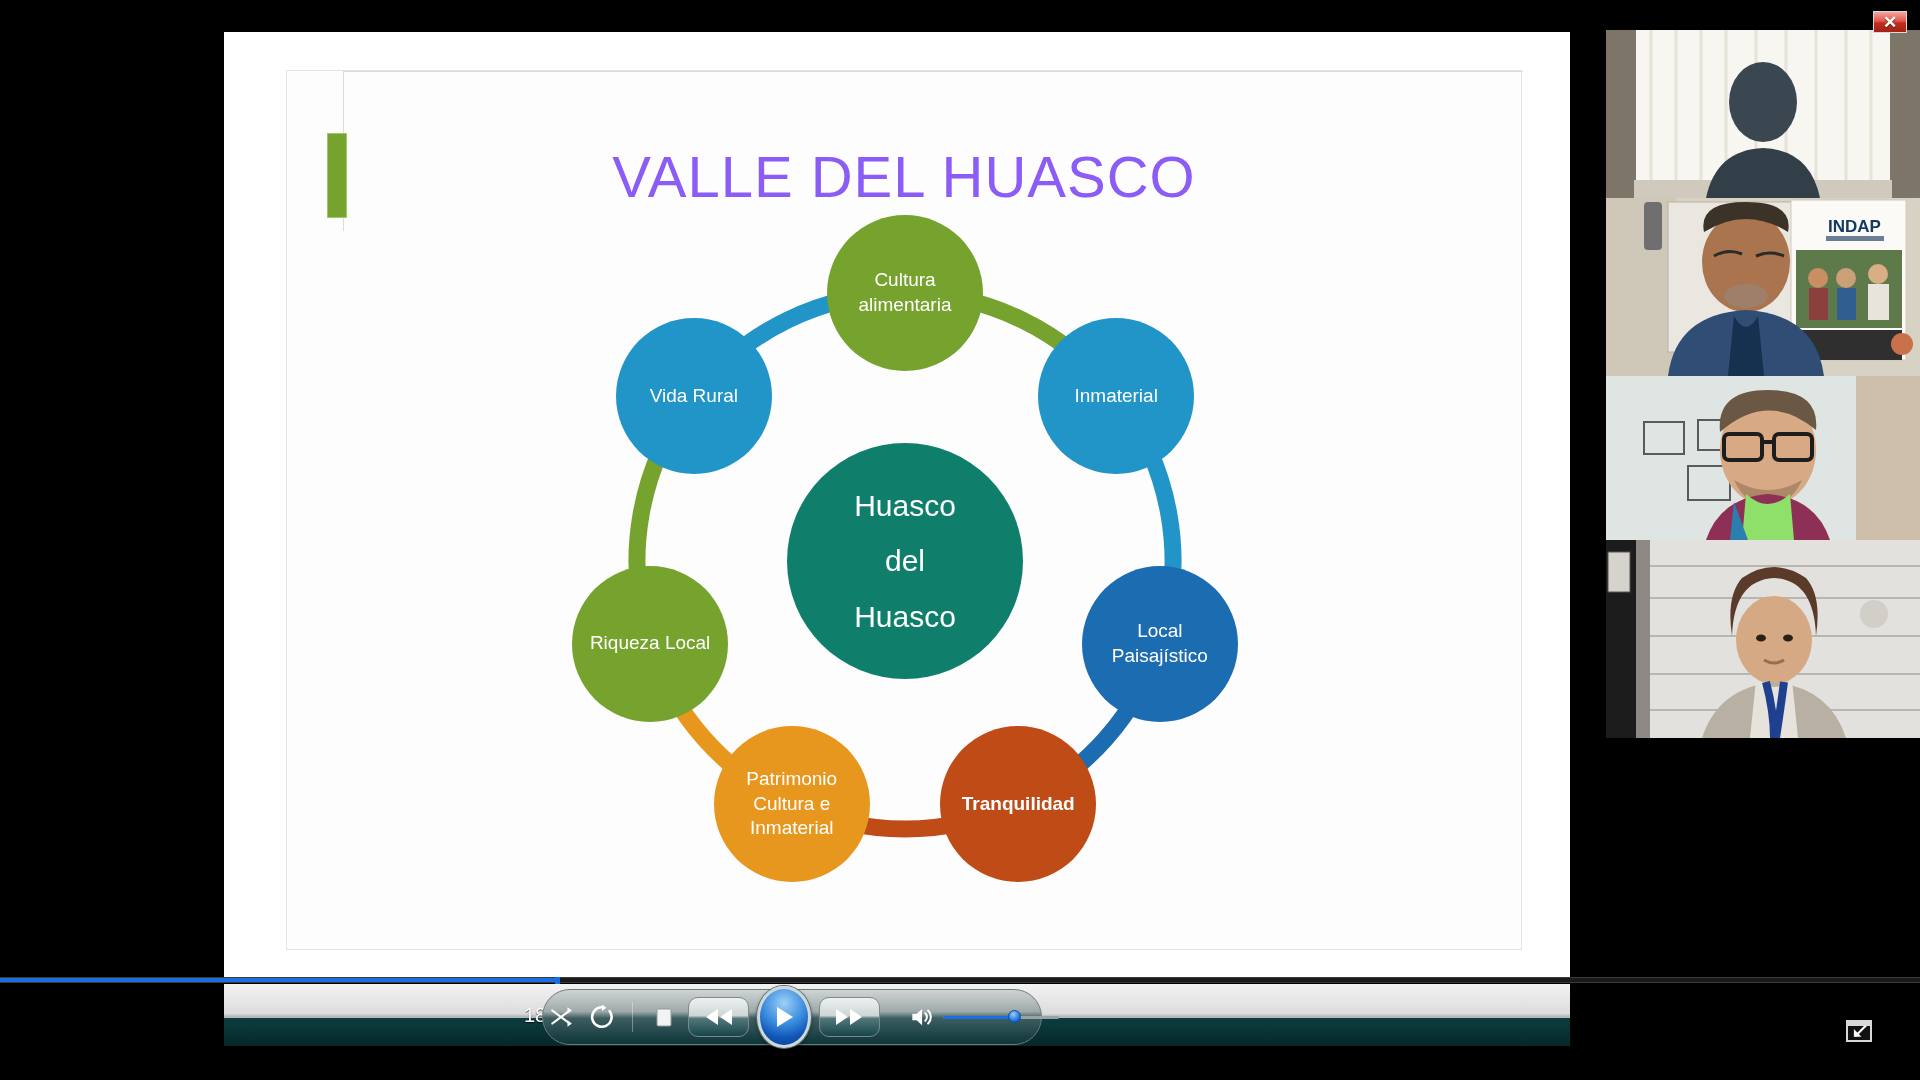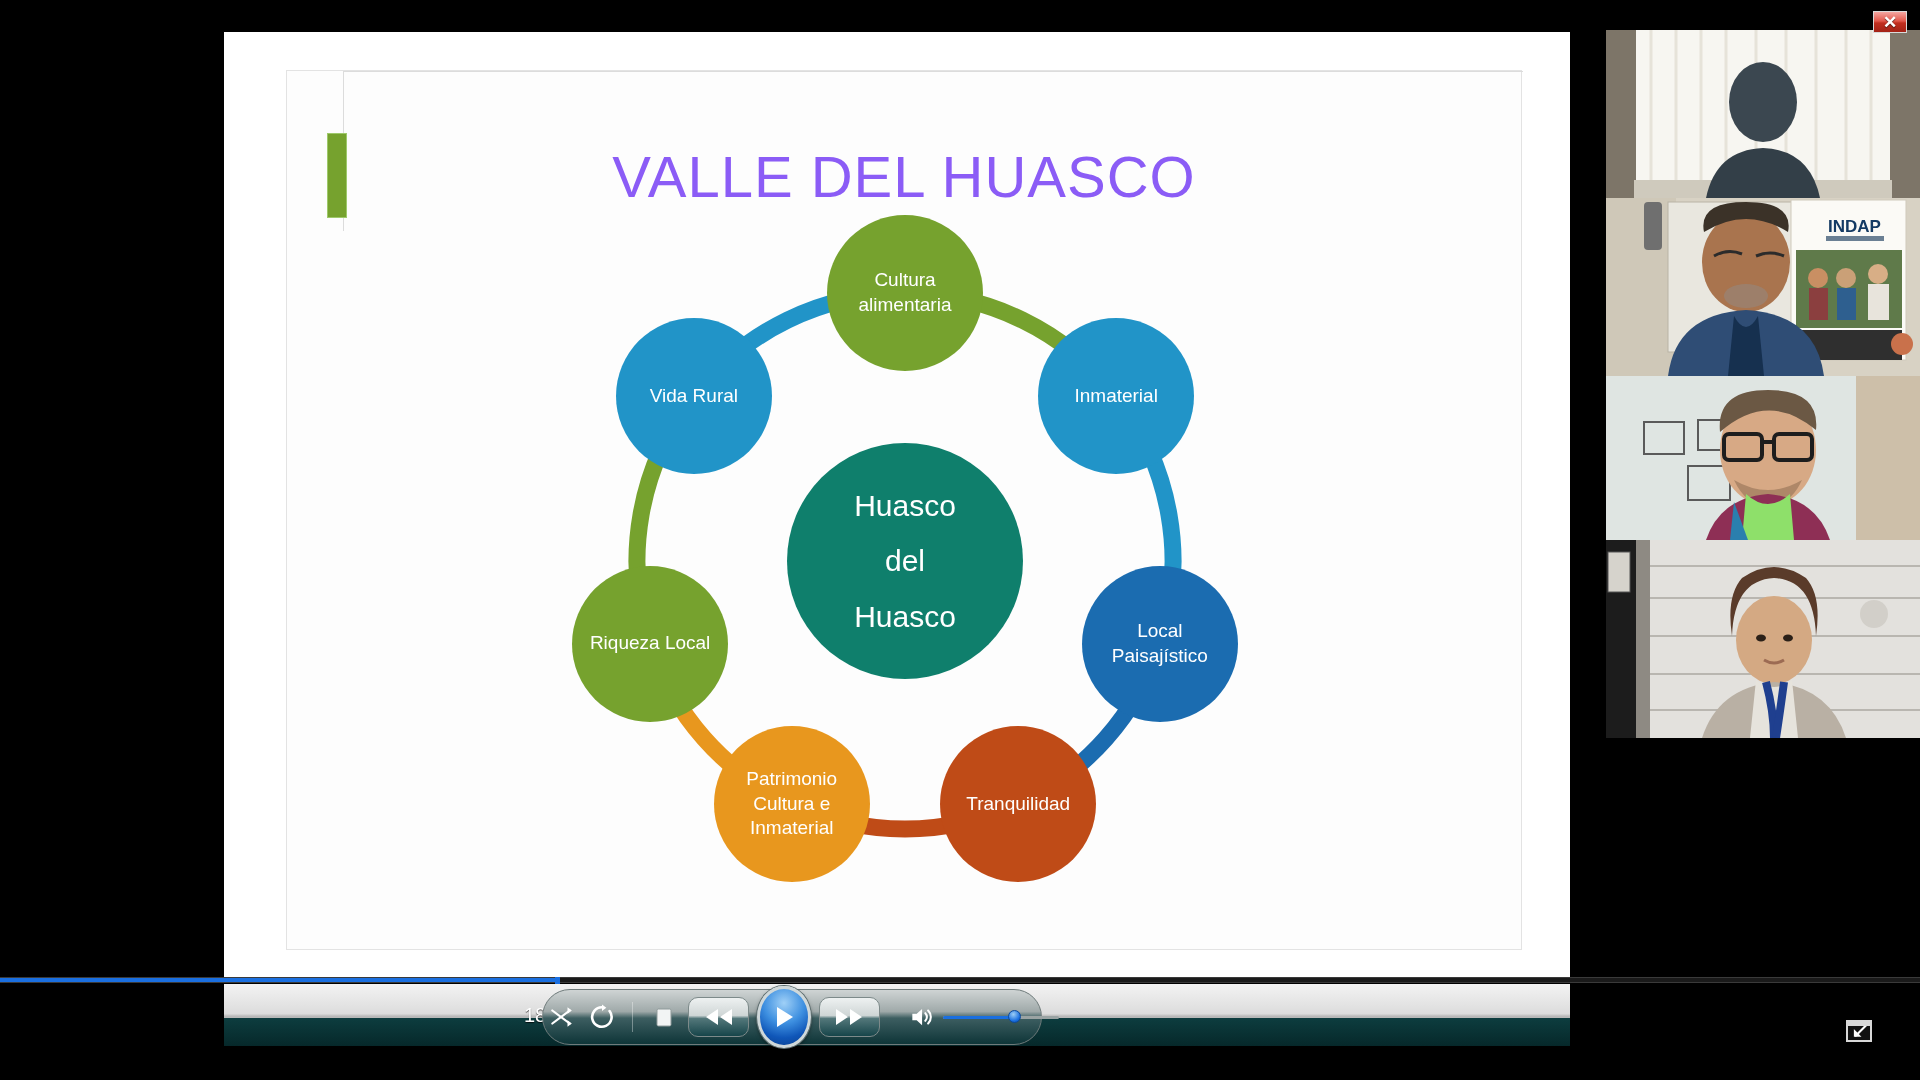--- a/index.html
+++ b/index.html
@@ -184,21 +184,21 @@
               <div>
                 <span>Inmaterial</span>
               </div>
             </div>
             <div class="node node-outer" style="left: 794.883px; top: 494.817px; width: 156px; height: 156px; background: rgb(27, 108, 176);">
               <div>
                 <span>Local</span>
                 <span>Paisajístico</span>
               </div>
             </div>
-            <div class="node node-outer" style="left: 653.262px; top: 654.89px; width: 156px; height: 156px; background: rgb(191, 75, 23);">
+            <div class="node node-outer" style="left: 653.262px; top: 654.89px; width: 156px; height: 156px; background: rgb(191, 75, 23); font-weight: bold;">
               <div>
                 <span>Tranquilidad</span>
               </div>
             </div>
             <div class="node node-outer" style="left: 426.738px; top: 654.89px; width: 156px; height: 156px; background: rgb(232, 151, 30);">
               <div>
                 <span>Patrimonio</span>
                 <span>Cultura e</span>
                 <span>Inmaterial</span>
               </div>

